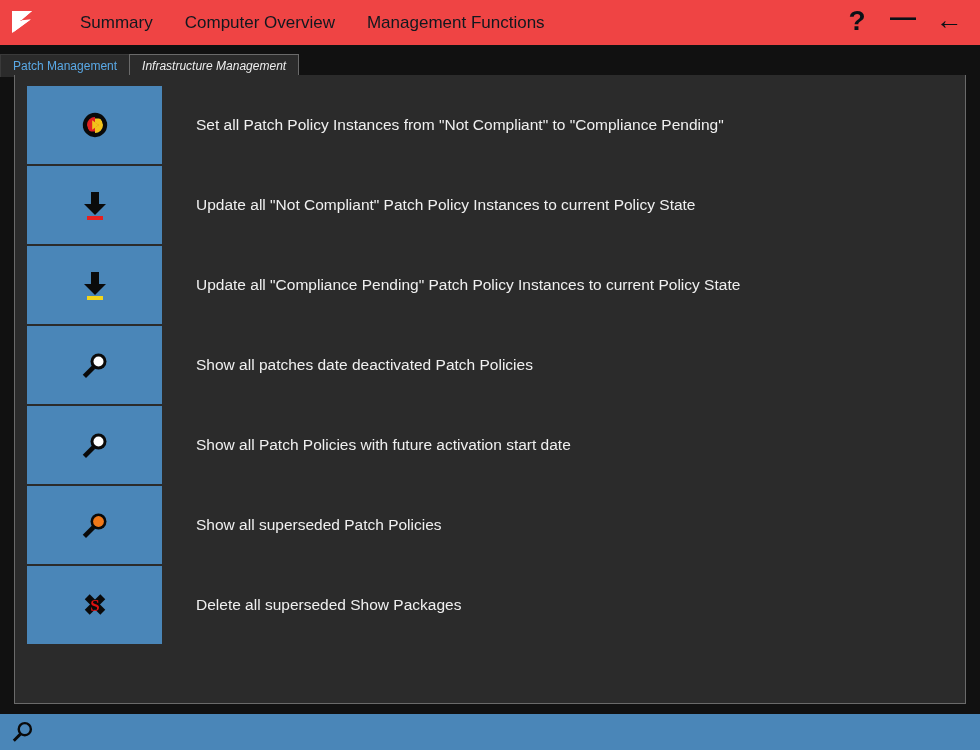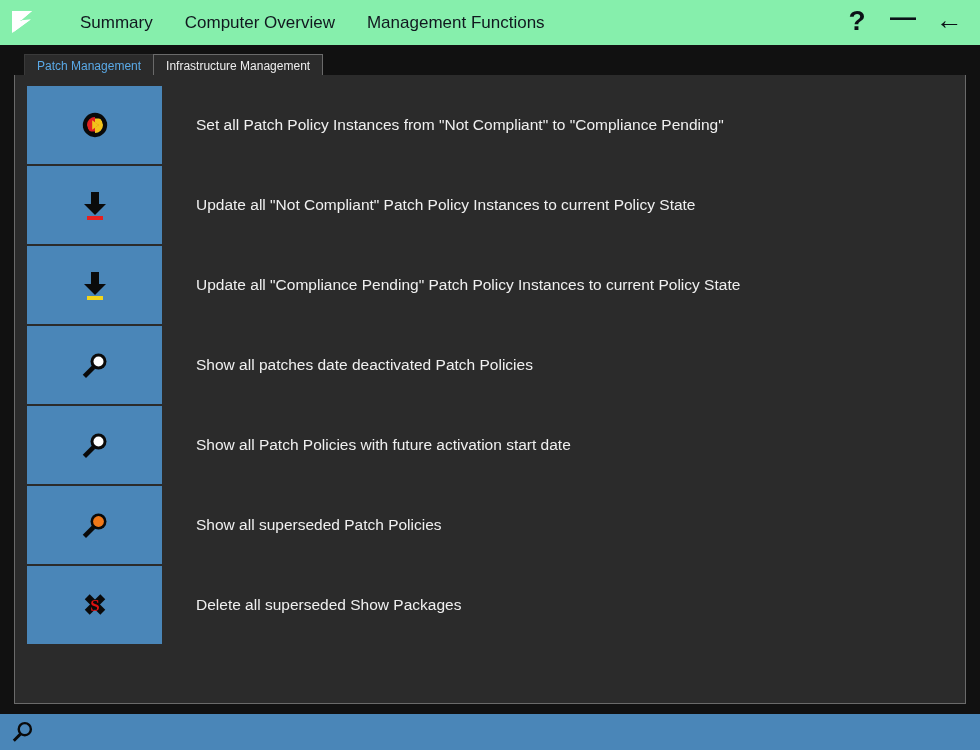--- a/index.html
+++ b/index.html
@@ -20,21 +20,21 @@
     height: 750px;
     background: #111111;
   }
 
   
   .topbar {
     position: absolute;
     left: 0; top: 0;
     width: 980px;
     height: 45px;
-    background: #86efac;
+    background: #ef4444;
     display: flex;
     align-items: center;
     box-sizing: border-box;
   }
   .logo {
     width: 46px;
     height: 45px;
     flex: 0 0 46px;
     position: relative;
   }
@@ -80,21 +80,21 @@
   
   .tabstrip {
     position: absolute;
     left: 0;
     top: 45px;
     width: 980px;
     height: 32px;
     background: #111111;
     display: flex;
     align-items: flex-end;
-    padding-left: 24px;
+    padding-left: 0;
     box-sizing: border-box;
   }
   .tab {
     height: 23px;
     line-height: 23px;
     font-size: 12px;
     padding: 0 12px;
     box-sizing: border-box;
     border: 1px solid #2c2c2c;
     border-bottom: none;
@@ -109,20 +109,21 @@
     color: #5aa9e6;
     border-color: #3a3a3a;
     border-right: none;
   }
   .tab.inactive {
     background: #2b2b2b;
     color: #eeeeee;
     border-left: 1px solid #6a6a6a;
     border-top: 1px solid #6a6a6a;
     border-right: 1px solid #6a6a6a;
+    font-style: italic;
   }
 
   
   .content {
     position: absolute;
     left: 14px;
     top: 75px;
     width: 952px;
     height: 629px;
     background: #2b2b2b;

